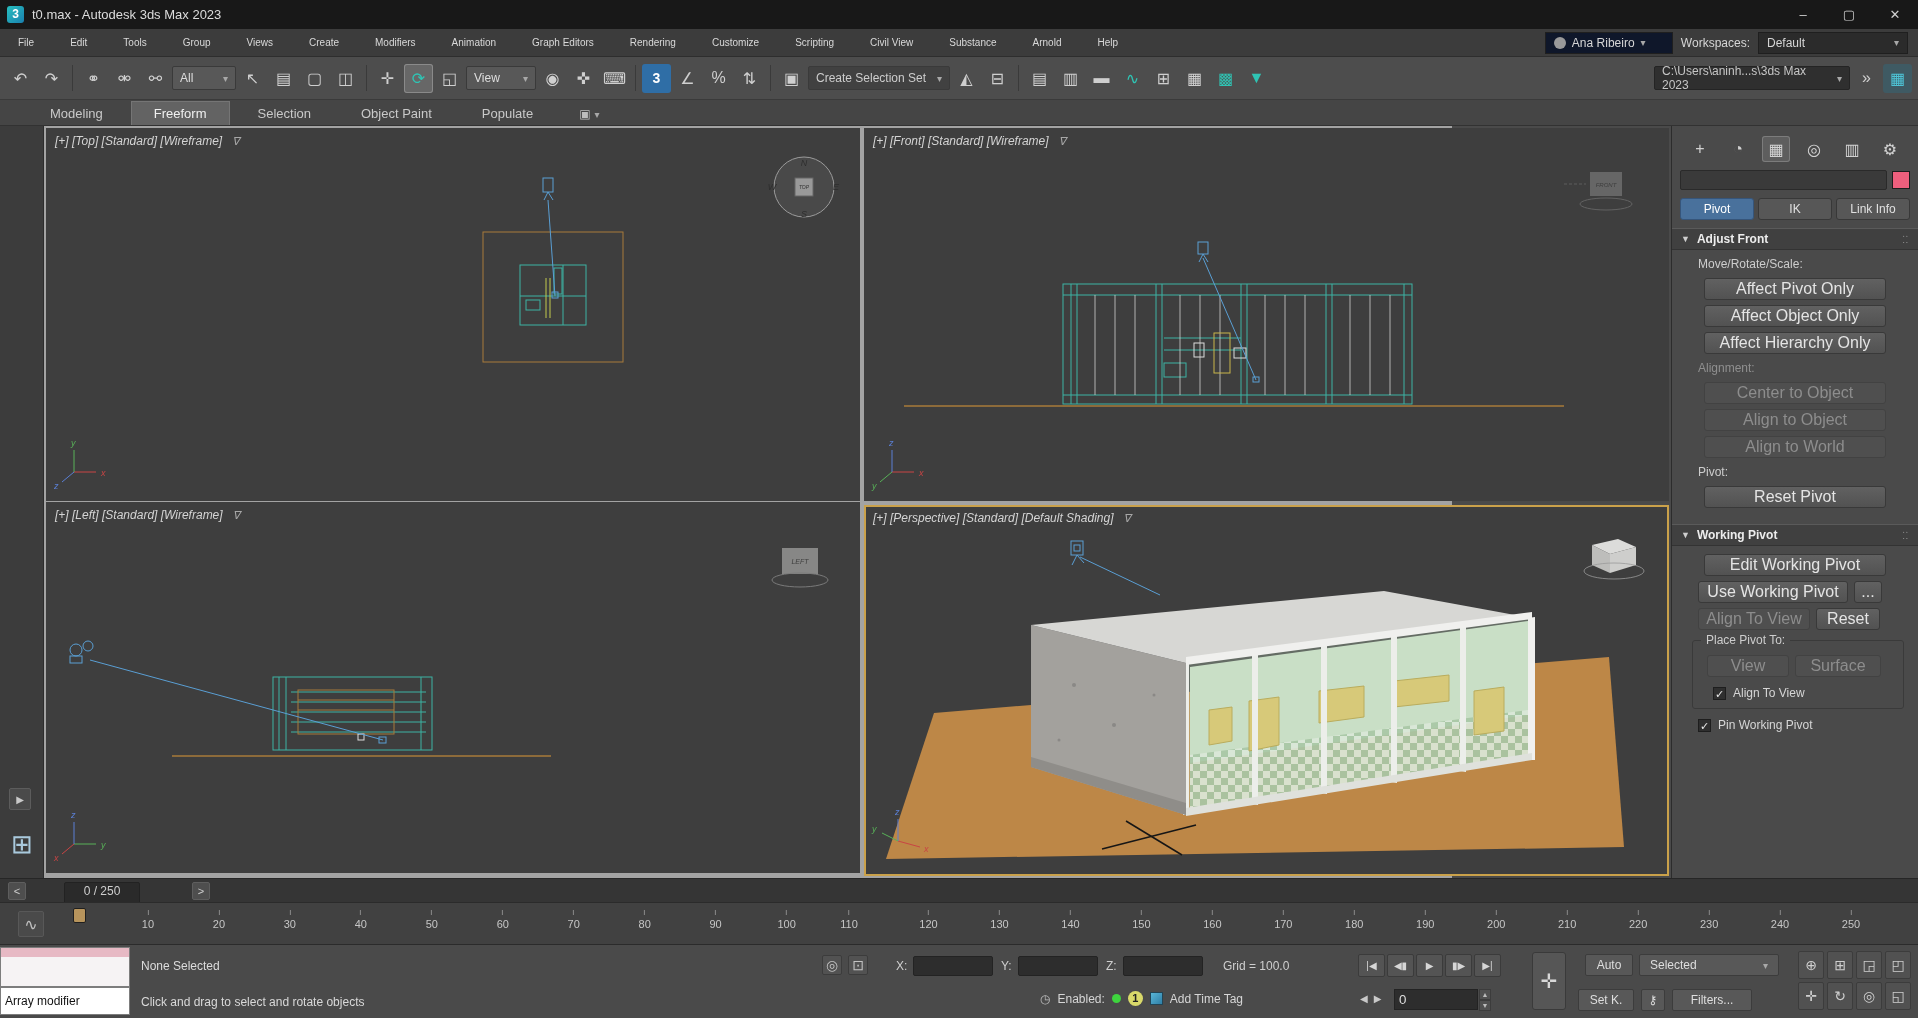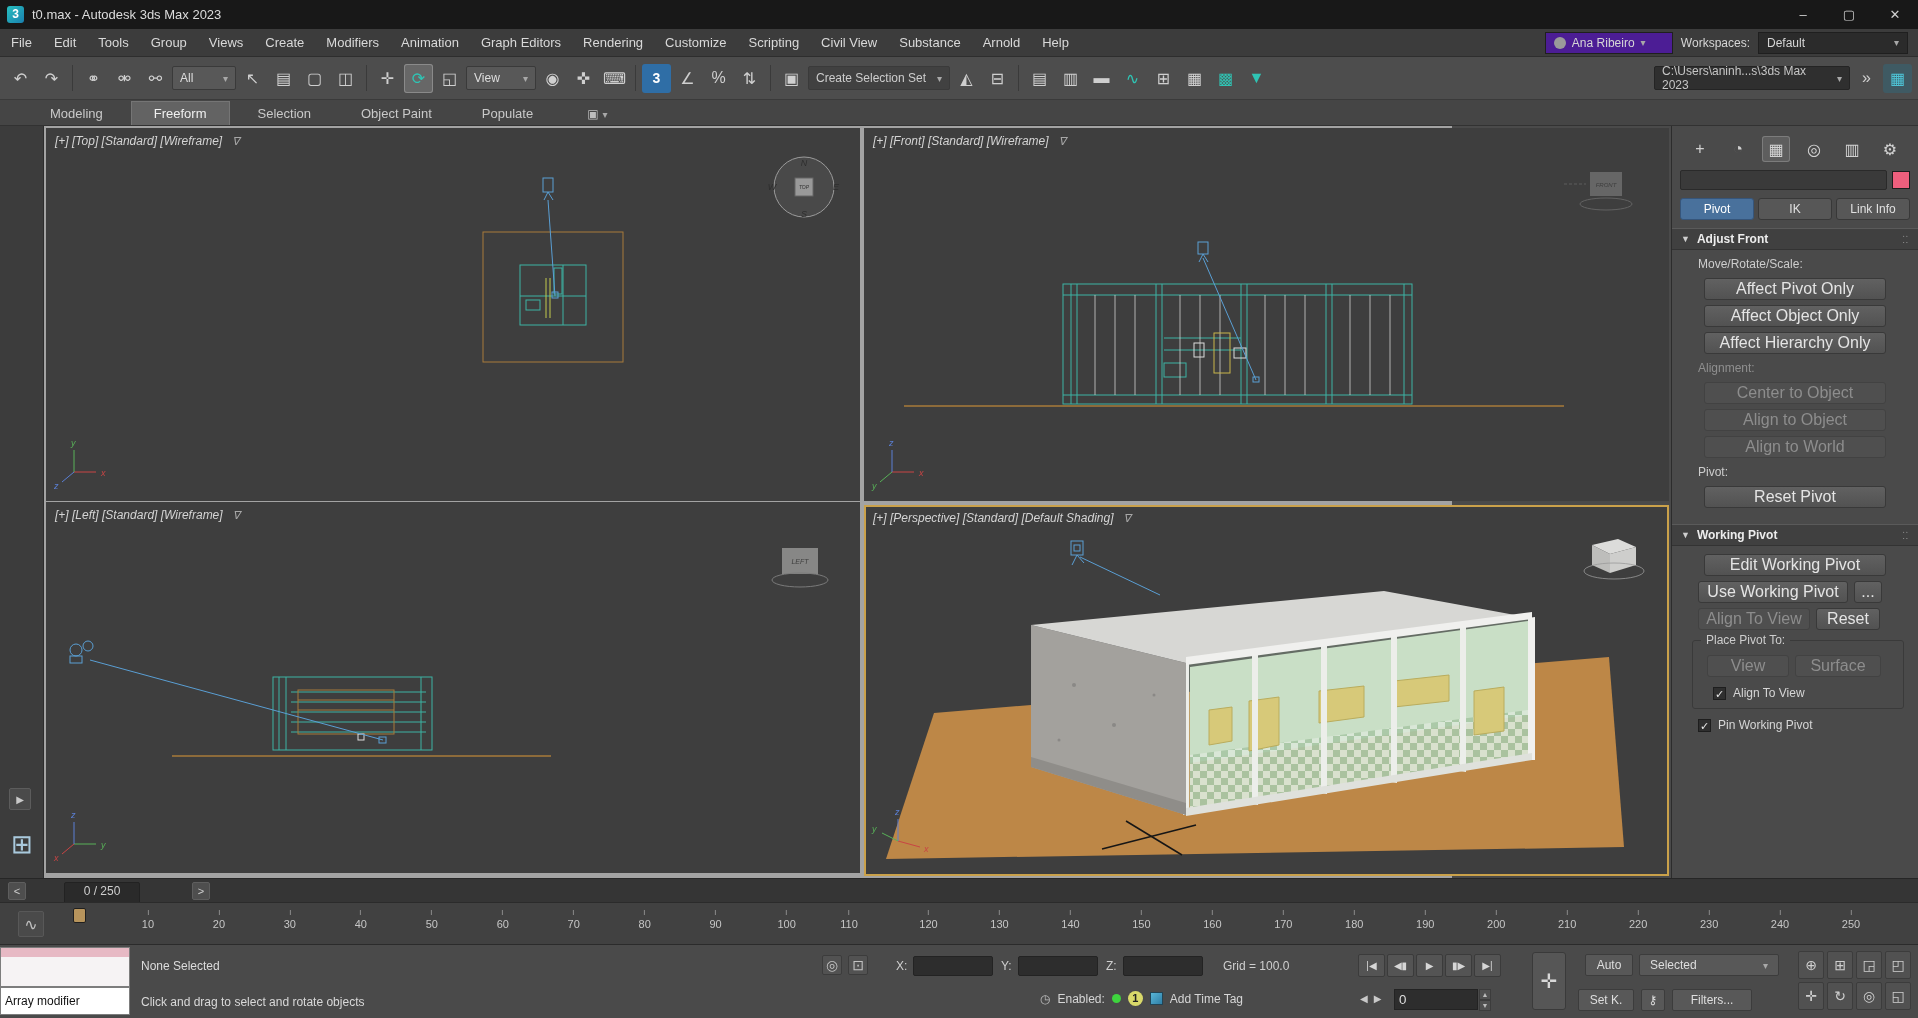--- a/index.html
+++ b/index.html
@@ -12,23 +12,23 @@
   #app-logo { width:17px; height:17px; margin:0 8px 0 7px; border-radius:3px;
               background:linear-gradient(135deg,#27c0c0,#1a7fae); color:#fff; font-weight:bold;
               font-size:12px; text-align:center; line-height:17px; }
   #win-controls { margin-left:auto; display:flex; height:100%; }
   .win-btn { width:46px; height:100%; display:flex; align-items:center; justify-content:center;
              color:#cfcfcf; font-size:13px; }
 
   
   #menubar { position:absolute; left:0; top:29px; width:1918px; height:28px; background:#3c3c3c;
              border-bottom:1px solid #2e2e2e; display:flex; align-items:center; }
-  .menu-item { padding:0 11px; height:100%; display:flex; align-items:center; color:#d9d9d9; font-size:13px; }
+  .menu-item { padding:0 18px; height:100%; display:flex; align-items:center; color:#d9d9d9; font-size:10px; }
   #menubar-right { margin-left:auto; display:flex; align-items:center; gap:8px; padding-right:10px; }
-  #user-chip { display:flex; align-items:center; gap:6px; background:#4c1d95; border:1px solid #1f1f1f;
+  #user-chip { display:flex; align-items:center; gap:6px; background:#0f172a; border:1px solid #1f1f1f;
                height:22px; padding:0 8px; min-width:128px; }
   .avatar-dot { width:12px; height:12px; border-radius:50%; background:#9a9a9a; }
   .caret { color:#a8a8a8; font-size:10px; }
   #workspace-drop { display:flex; align-items:center; gap:22px; background:#2b2b2b; border:1px solid #1f1f1f;
                     height:22px; padding:0 8px; min-width:150px; justify-content:space-between; }
 
   
   #main-toolbar { position:absolute; left:0; top:57px; width:1918px; height:43px; background:#4d4d4d;
                   border-bottom:1px solid #3a3a3a; display:flex; align-items:center; gap:2px; padding:0 6px; }
   .icon-btn { width:29px; height:29px; display:flex; align-items:center; justify-content:center;
@@ -42,21 +42,21 @@
              display:flex; align-items:center; gap:8px; padding:0 7px; color:#dedede; flex:0 0 auto;
              justify-content:space-between; }
   .tb-drop.dark { background:#414141; color:#cdcdcd; }
   .tb-field { height:24px; background:#2f2f2f; border:1px solid #242424; border-radius:2px;
               display:flex; align-items:center; gap:8px; padding:0 7px; color:#c6c6c6; flex:0 0 auto;
               justify-content:space-between; }
   .push { margin-left:auto; }
 
   
   #ribbonbar { position:absolute; left:0; top:100px; width:1918px; height:26px; background:#454545;
-               border-bottom:1px solid #323232; display:flex; align-items:flex-end; padding-left:28px; gap:22px; }
+               border-bottom:1px solid #323232; display:flex; align-items:flex-end; padding-left:28px; gap:14px; }
   .ribbon-tab { padding:4px 22px; color:#c9c9c9; font-size:13px; }
   .ribbon-tab.active { background:#636363; color:#f0f0f0; border:1px solid #757575; border-bottom:none; }
   #ribbon-config { display:flex; align-items:center; gap:4px; padding:4px 10px; color:#bdbdbd; }
 
   
   #left-strip { position:absolute; left:0; top:126px; width:44px; height:752px; background:#3c3c3c;
                 border-right:1px solid #2c2c2c; }
   #layout-arrow { position:absolute; left:9px; top:662px; width:22px; height:22px; background:#4a4a4a;
                   border:1px solid #5c5c5c; border-radius:2px; color:#c9c9c9; font-size:10px;
                   display:flex; align-items:center; justify-content:center; }

